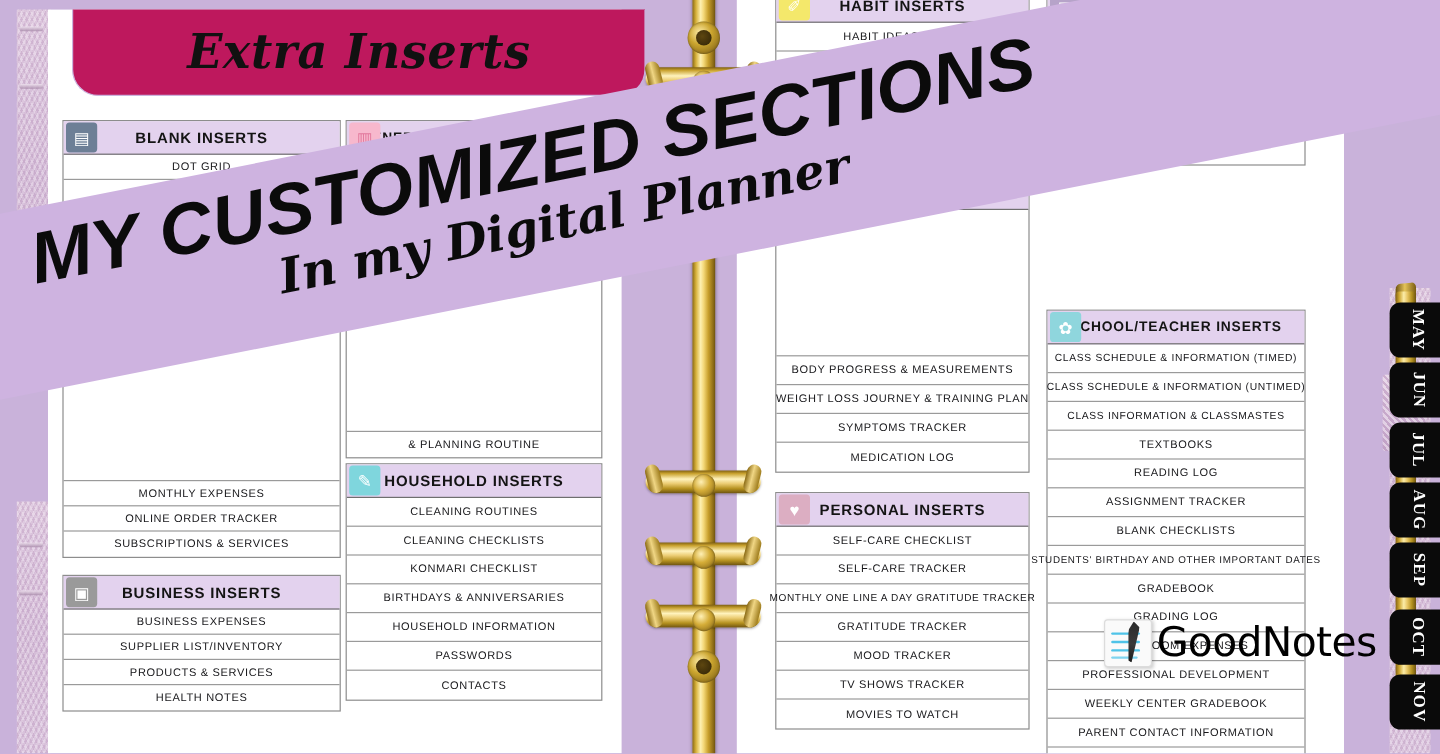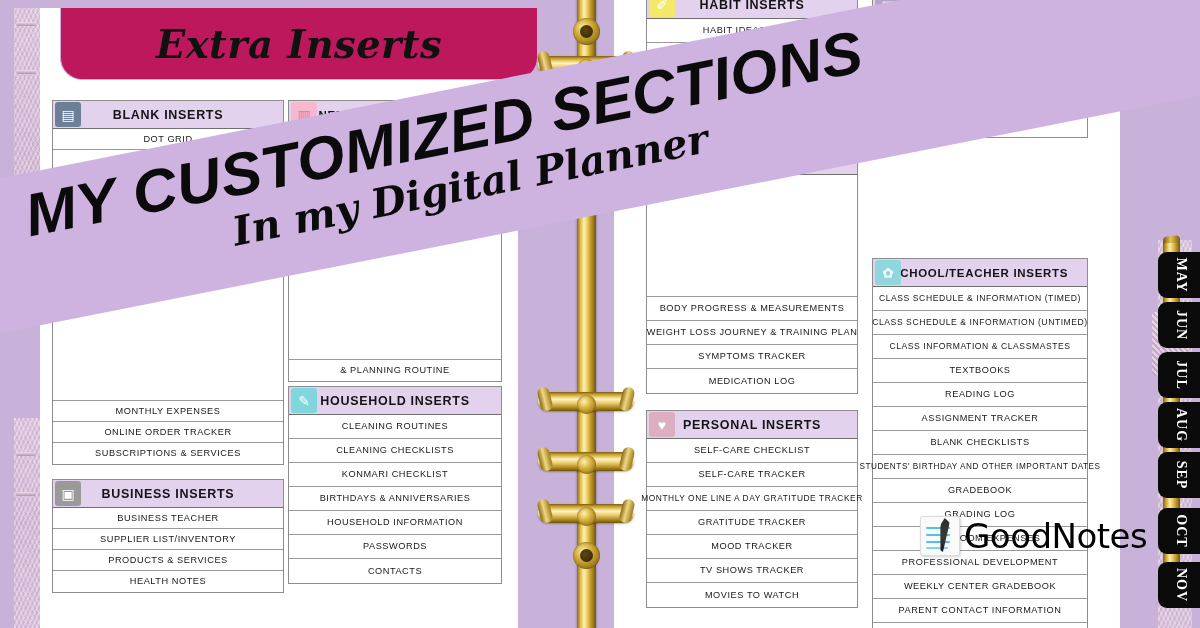--- a/index.html
+++ b/index.html
@@ -327,21 +327,21 @@
         <span>SUBSCRIPTIONS &amp; SERVICES</span>
       </div>
   </div>
 
   <div class="section" style="left:52px; top:479px; width:232px;">
     <div class="sec-head">
       <div class="sec-icon" style="background:#9a9a9a;">▣</div>
       <h3>BUSINESS INSERTS</h3>
     </div>
     <div class="row">
-        <span>BUSINESS TEACHER</span>
+        <span>BUSINESS EXPENSES</span>
       </div>
     <div class="row">
         <span>SUPPLIER LIST/INVENTORY</span>
       </div>
     <div class="row">
         <span>PRODUCTS &amp; SERVICES</span>
       </div>
     <div class="row">
         <span>HEALTH NOTES</span>
       </div>

